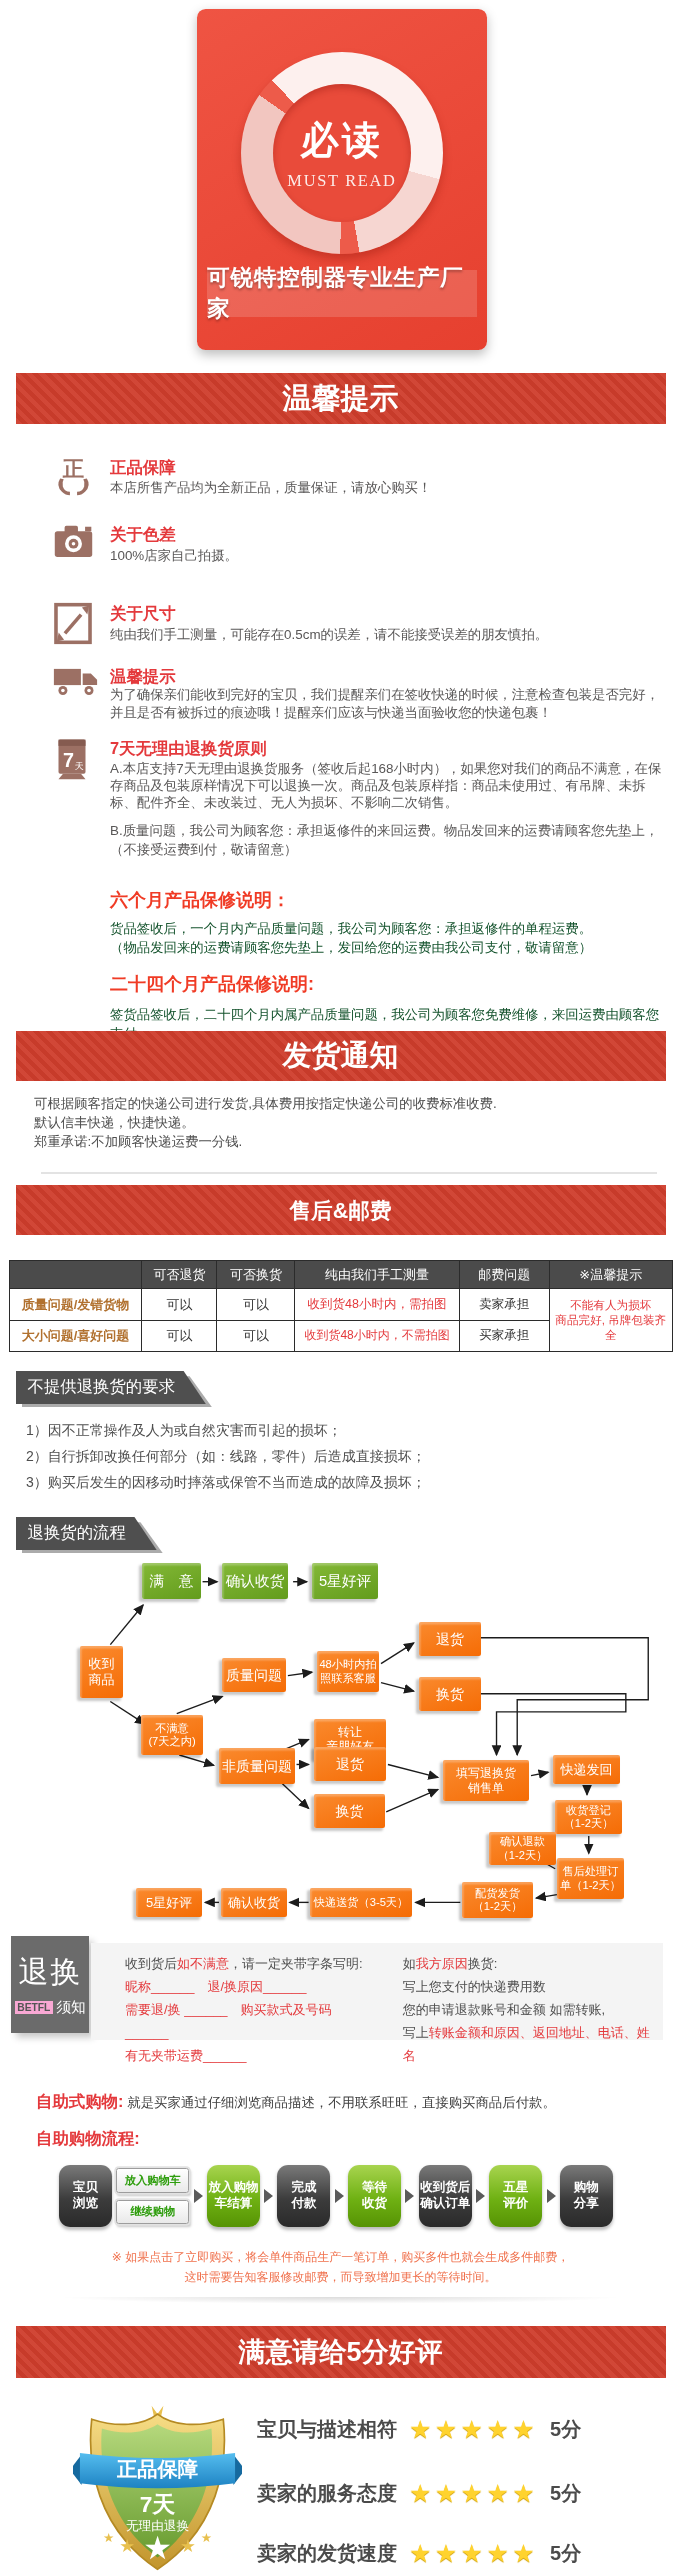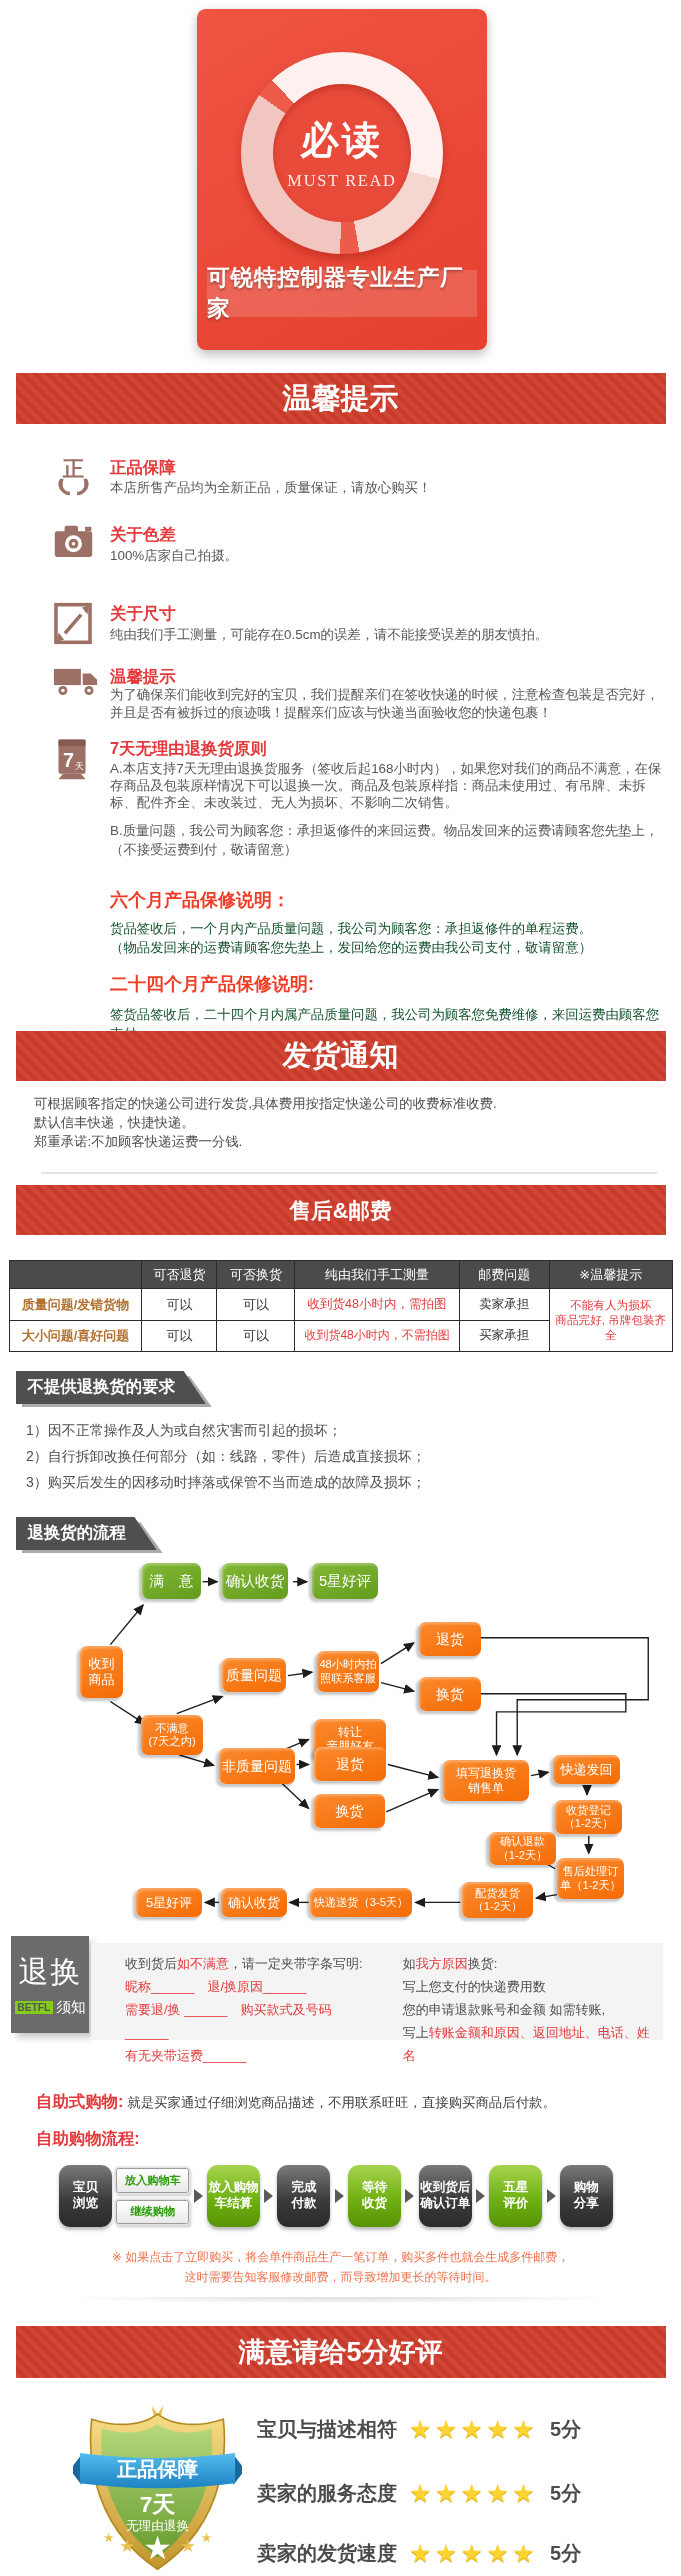--- a/index.html
+++ b/index.html
@@ -35,34 +35,34 @@
   table.af{border-collapse:collapse;table-layout:fixed;width:664px;}
   table.af td{border:1.3px solid #2b2b2b;text-align:center;vertical-align:middle;padding:1.7px;}
   .af .hd{background:#4b4b4b;color:#fff;font-size:13px;height:24px;}
   .af .lbl{color:#b1712f;font-weight:bold;font-size:13px;height:27px;}
   .af .ok{color:#333;font-size:13px;}
   .af .red{color:#e4393c;font-size:11.6px;}
   
   .tagwrap{height:31px;}
   .tag-shadow{position:absolute;left:6px;top:5.2px;width:100%;height:100%;background:#ababab;
     clip-path:polygon(0 0,calc(100% - 22.4px) 0,100% 100%,0 100%);}
-  .tag-front{position:relative;display:inline-block;background:#4f4f4f;color:#fff;font-size:16.4px;font-weight:bold;
+  .tag-front{position:relative;display:inline-block;background:#4f4f4f;color:#fff;font-size:16.4px;font-weight:normal;
     padding:5.2px 31px 6px 12px;clip-path:polygon(0 0,calc(100% - 22.4px) 0,100% 100%,0 100%);}
   .nr-item{left:26px;width:603px;color:#4e4e4e;font-size:14px;}
   
-  .fnode{position:absolute;border-radius:7px;color:#fff;display:flex;align-items:center;justify-content:center;
+  .fnode{position:absolute;border-radius:2px;color:#fff;display:flex;align-items:center;justify-content:center;
     text-align:center;white-space:pre-line;line-height:1.2;box-shadow:-2.6px 2.6px 2.6px rgba(0,0,0,.22),inset 1.7px 2.6px 1.7px rgba(255,255,255,.25);}
   .fo{background:linear-gradient(160deg,#fa8a2e,#f56c05);}
   .fg{background:linear-gradient(160deg,#83b836,#639c1d);}
   
   .rn-tag{left:11.2px;top:5.2px;width:78px;height:97px;background:#6b6b6b;box-shadow:5.2px 5.2px 7px #c6c6c6;
     color:#fff;display:flex;flex-direction:column;align-items:center;justify-content:center;}
   .rn-big{font-size:30px;letter-spacing:1.7px;}
   .rn-row{display:flex;align-items:center;gap:3.4px;margin-top:5.2px;}
-  .rn-en{background:#84cc16;color:#555;font-size:10.3px;padding:0.9px 2.6px;font-weight:bold;}
+  .rn-en{background:#f9a8d4;color:#555;font-size:10.3px;padding:0.9px 2.6px;font-weight:bold;}
   .rn-sm{font-size:14.7px;}
   .rn-panel{left:91px;top:12px;width:572px;height:97px;background:#f4f4f4;display:flex;box-sizing:border-box;padding:8.6px 8.6px 8.6px 34px;}
   .rn-col{font-size:13px;line-height:23px;color:#4e4e4e;}
   .rn-col.right{margin-left:36px;}
   .rdx{color:#e4393c;}
   
   .sh-label{color:#e4393c;font-size:16.4px;font-weight:bold;}
   .sh-text{color:#3f3f3f;font-size:13.4px;}
   .steps{left:59px;top:2160px;width:576px;height:72px;display:flex;align-items:center;gap:4.3px;}
   .step{width:53px;height:62px;border-radius:11.2px;color:#fff;font-size:12.5px;font-weight:bold;line-height:1.25;

